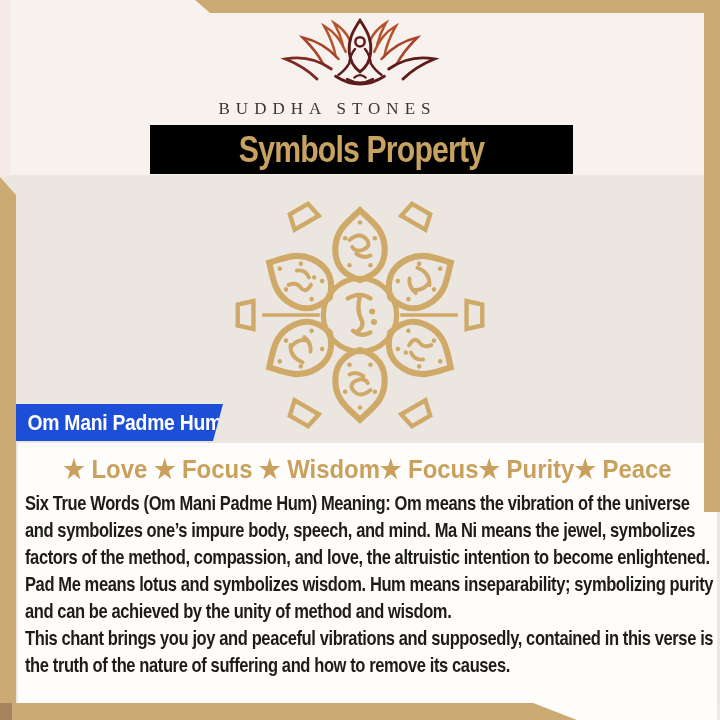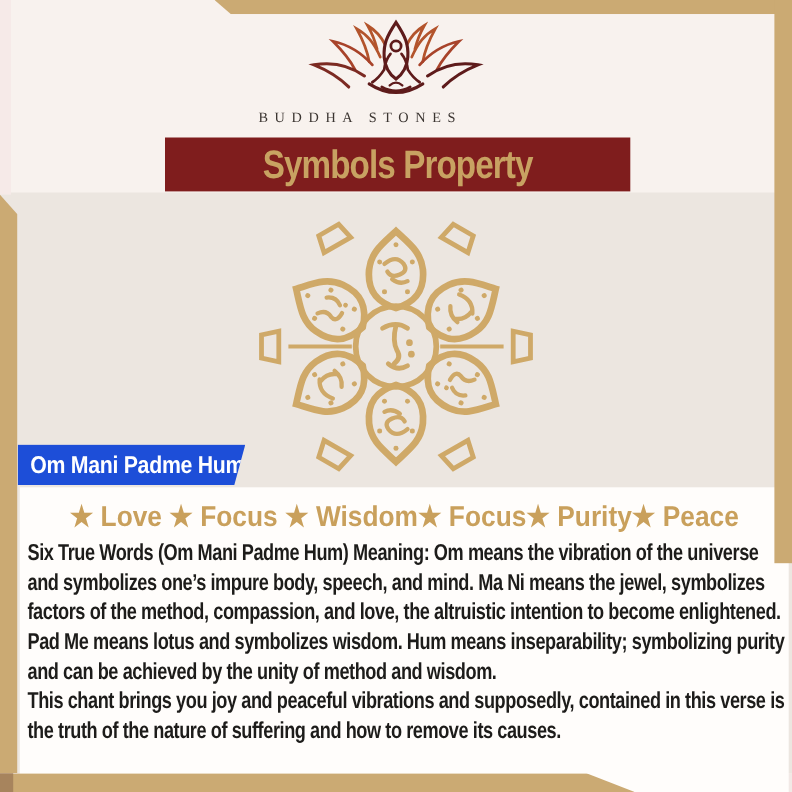--- a/index.html
+++ b/index.html
@@ -19,24 +19,24 @@
   .strip-pink-left{left:0;top:0;width:10px;height:177px;background:#f6eae8;}
   .strip-gold-left{left:0;top:175px;width:16px;height:528px;background:#cbaa73;
     clip-path:polygon(0 2px,100% 20px,100% 100%,0 100%);}
   .band-bottom-gold{left:0;top:703px;width:577px;height:17px;background:#cbaa73;
     clip-path:polygon(0 0,92.4% 0,100% 100%,0 100%);}
   .corner-brown{left:0;top:703px;width:12px;height:17px;background:#a7845d;}
 
   
   .logo{left:250px;top:16px;width:220px;height:86px;}
   .brand{left:0;top:99px;width:655px;text-align:center;color:#3b3531;
-    font-family:"Liberation Serif",serif;font-size:13px;letter-spacing:6px;font-weight:400;}
+    font-family:"Liberation Serif",serif;font-size:17px;letter-spacing:6px;font-weight:400;}
 
   
-  .band-symbols{left:150px;top:125px;width:423px;height:49px;background:#7f1d1d;}
+  .band-symbols{left:150px;top:125px;width:423px;height:49px;background:#000000;}
   .title{width:100%;height:49px;line-height:49px;text-align:center;color:#c8a262;
     font-size:36px;font-weight:700;letter-spacing:-1px;transform:scaleX(.84);transform-origin:center;}
 
   
   .mandala{left:229px;top:184px;width:262px;height:262px;}
 
   
   .ribbon{left:16px;top:404px;width:207px;height:37px;background:#1d4ed8;
     clip-path:polygon(0 0,100% 0,calc(100% - 10px) 100%,0 100%);}
   .ribbon-text{display:block;line-height:37px;padding-left:13px;color:#ffffff;

